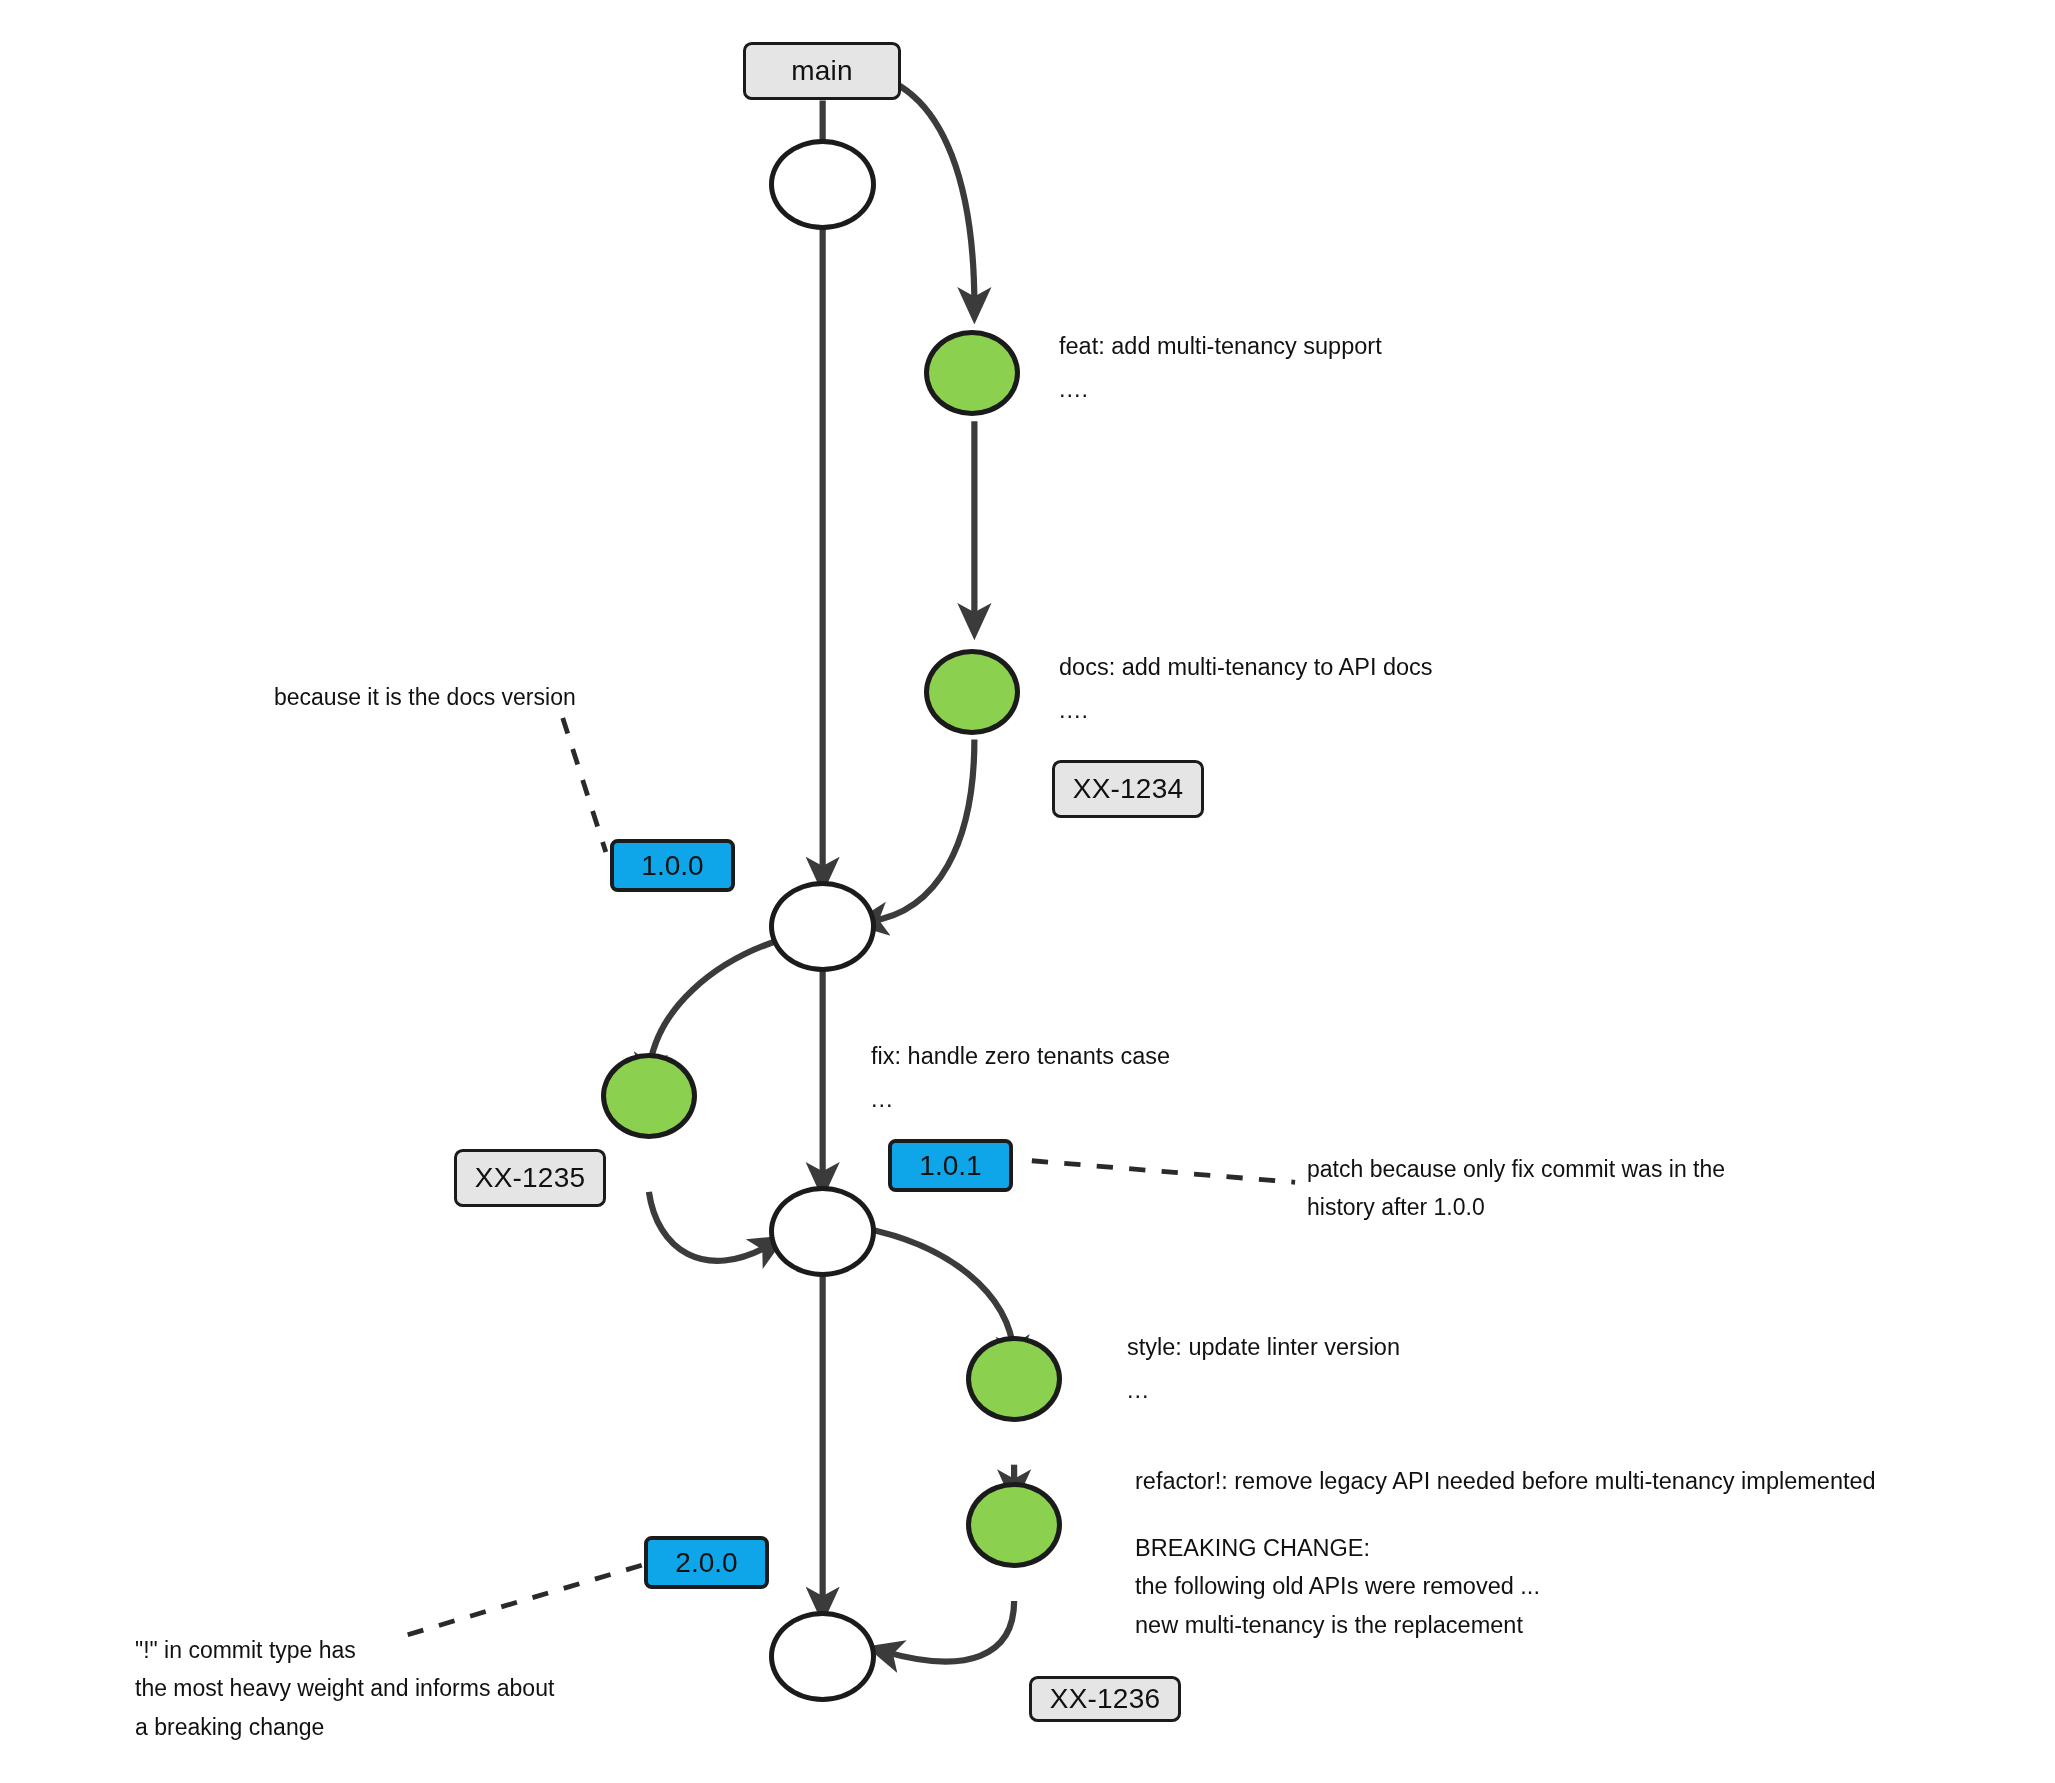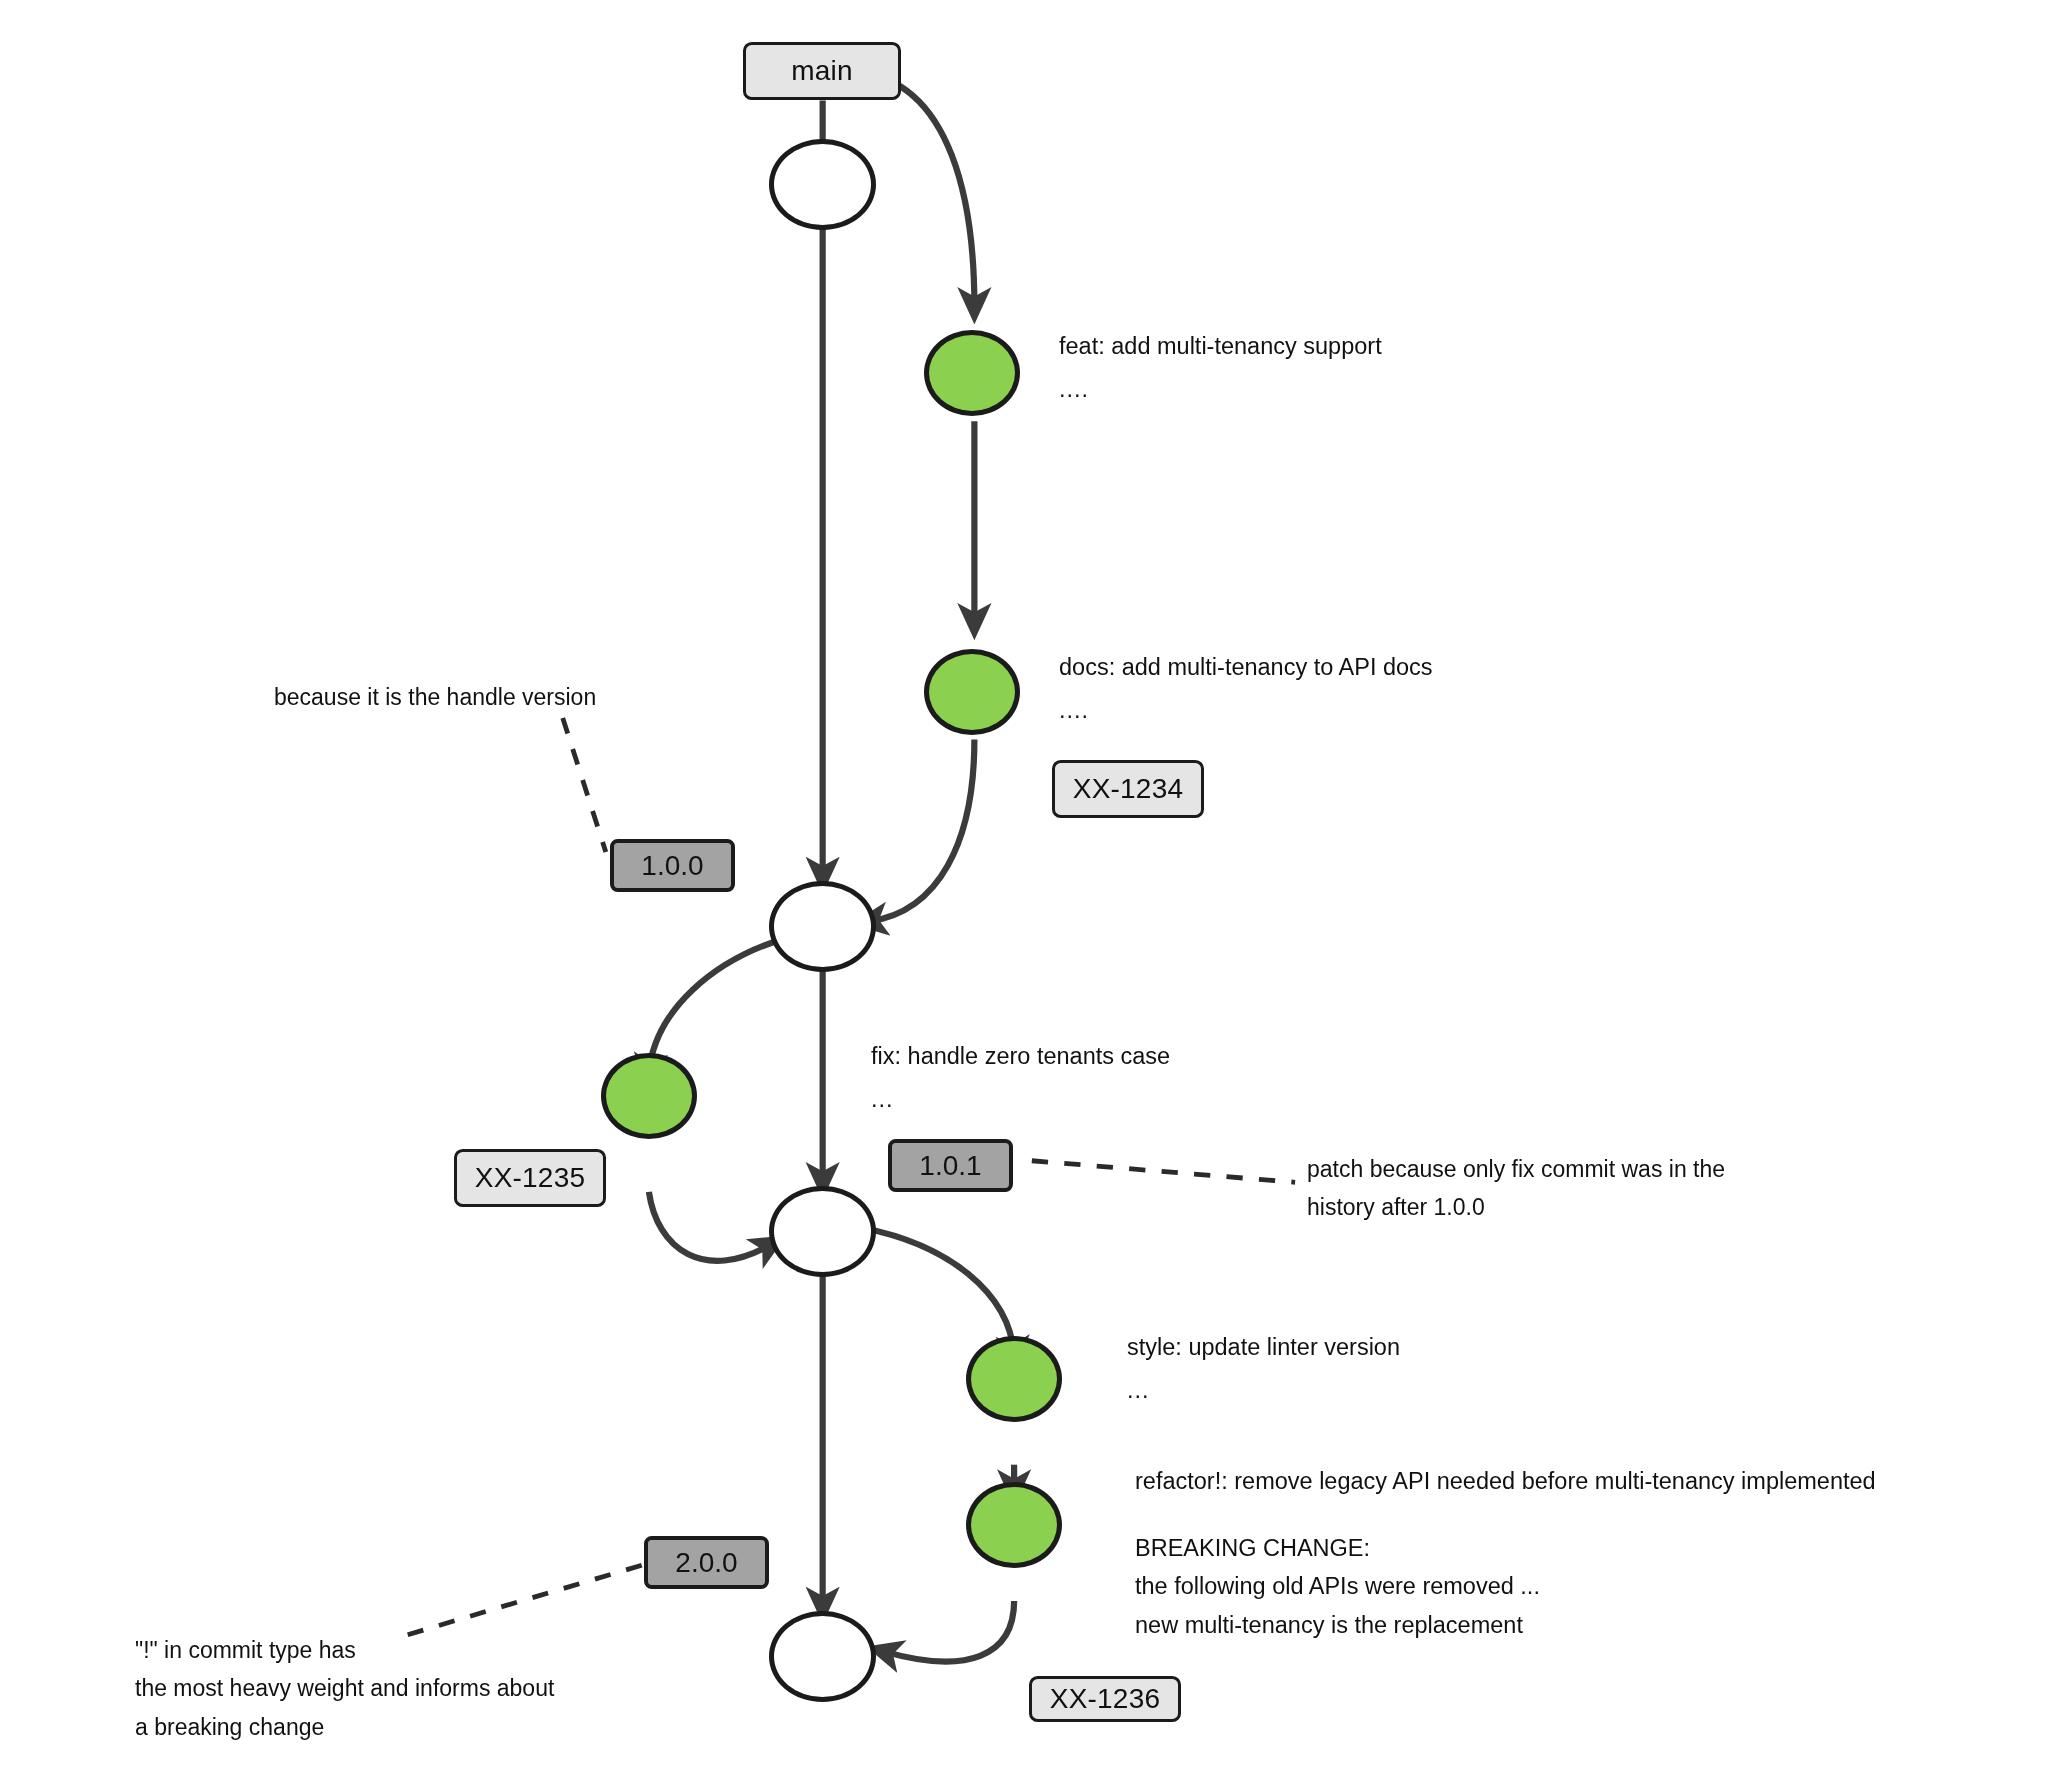--- a/index.html
+++ b/index.html
@@ -50,21 +50,21 @@
     color: #111111;
     font-size: 28px;
     line-height: 1;
     letter-spacing: 0.2px;
     white-space: nowrap;
   }
 
   
   .vtag {
     position: absolute;
-    background: #a3a3a3;
+    background: #0ea5e9;
     border: 4.3px solid #1b1b1b;
     border-radius: 7.7px;
     box-sizing: border-box;
     display: flex;
     align-items: center;
     justify-content: center;
     color: #111111;
     font-size: 28px;
     line-height: 1;
     white-space: nowrap;
@@ -182,21 +182,21 @@
   </div>
 
   <div class="vtag" style="left:888px; top:1139px; width:125px; height:53px;text-align:center;">
     <span>1.0.1</span>
   </div>
 
   <div class="vtag" style="left:644px; top:1536px; width:125px; height:53px;">
     <span>2.0.0</span>
   </div>
 
-  <div class="label note" style="left:274px; top:682px;">because it is the handle version</div>
+  <div class="label note" style="left:274px; top:682px;">because it is the docs version</div>
 
   <div class="label note" style="left:1307px; top:1154px;">patch because only fix commit was in the</div>
   <div class="label note" style="left:1307px; top:1192px;">history after 1.0.0</div>
 
   <div class="label note" style="left:135px; top:1635px;">"!" in commit type has</div>
   <div class="label note" style="left:135px; top:1673px;">the most heavy weight and informs about</div>
   <div class="label note" style="left:135px; top:1712px;">a breaking change</div>
 
 </div>
 

